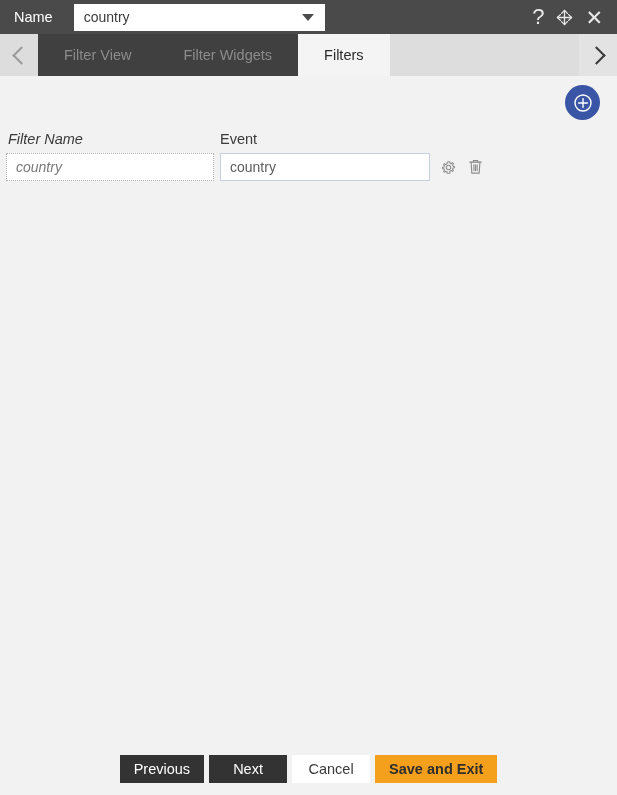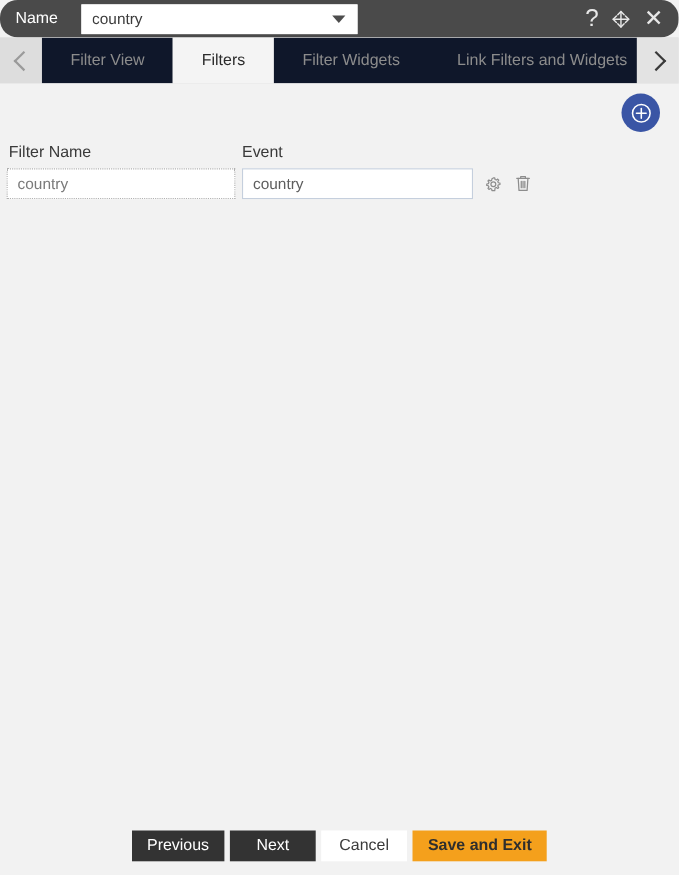--- a/index.html
+++ b/index.html
@@ -18,21 +18,20 @@
   }
 
   
   .titlebar {
     height: 34px;
     background: #4a4a4a;
     display: flex;
     align-items: center;
     padding: 0 10px 0 14px;
     box-sizing: border-box;
-    border-radius: 16px;
   }
   .titlebar-label {
     color: #ffffff;
     font-size: 14.5px;
     margin-right: 21px;
     white-space: nowrap;
   }
   .name-select {
     width: 251px;
     height: 27px;
@@ -120,21 +119,21 @@
   }
   .tab {
     display: flex;
     align-items: center;
     justify-content: center;
     padding: 0 26px;
     font-size: 14.5px;
     color: #8c8c8c;
     white-space: nowrap;
     cursor: pointer;
-    background: #0f172a;
+    background: #404040;
     flex: 0 0 auto;
   }
   .tab.active {
     background: #f4f4f4;
     color: #2b2b2b;
   }
 
   
   .content {
     position: relative;
@@ -166,21 +165,21 @@
   }
   .grid-head {
     display: flex;
     align-items: flex-end;
     margin-bottom: 6px;
   }
   .grid-row {
     display: flex;
     align-items: center;
   }
-  .col-filtername { width: 208px; flex: 0 0 208px; }
+  .col-filtername { width: 208px; flex: 0 0 208px; font-style: italic; }
   .col-displayname { width: 210px; flex: 0 0 210px; margin-left: 6px; }
   .col-event { width: 116px; flex: 0 0 116px; margin-left: 2px; }
   .col-actions { flex: 0 0 auto; margin-left: 10px; display: flex; align-items: center; gap: 10px; }
 
   .col-head {
     font-size: 14.5px;
     color: #3a3a3a;
     padding-left: 2px;
   }
 
@@ -288,28 +287,25 @@
 
 <div class="tabstrip">
   <div class="tab-arrow left">
     <span class="chev left"></span>
   </div>
 
   <div class="tabs">
     <div class="tab">
       <span>Filter View</span>
     </div>
+    <div class="tab">
+      <span>Filter Widgets</span>
+    </div>
     <div class="tab active">
       <span>Filters</span>
-    </div>
-    <div class="tab">
-      <span>Filter Widgets</span>
-    </div>
-    <div class="tab">
-      <span>Link Filters and Widgets</span>
     </div>
   </div>
 
   <div class="tab-arrow right">
     <span class="chev"></span>
   </div>
 </div>
 
 <div class="content">
 

